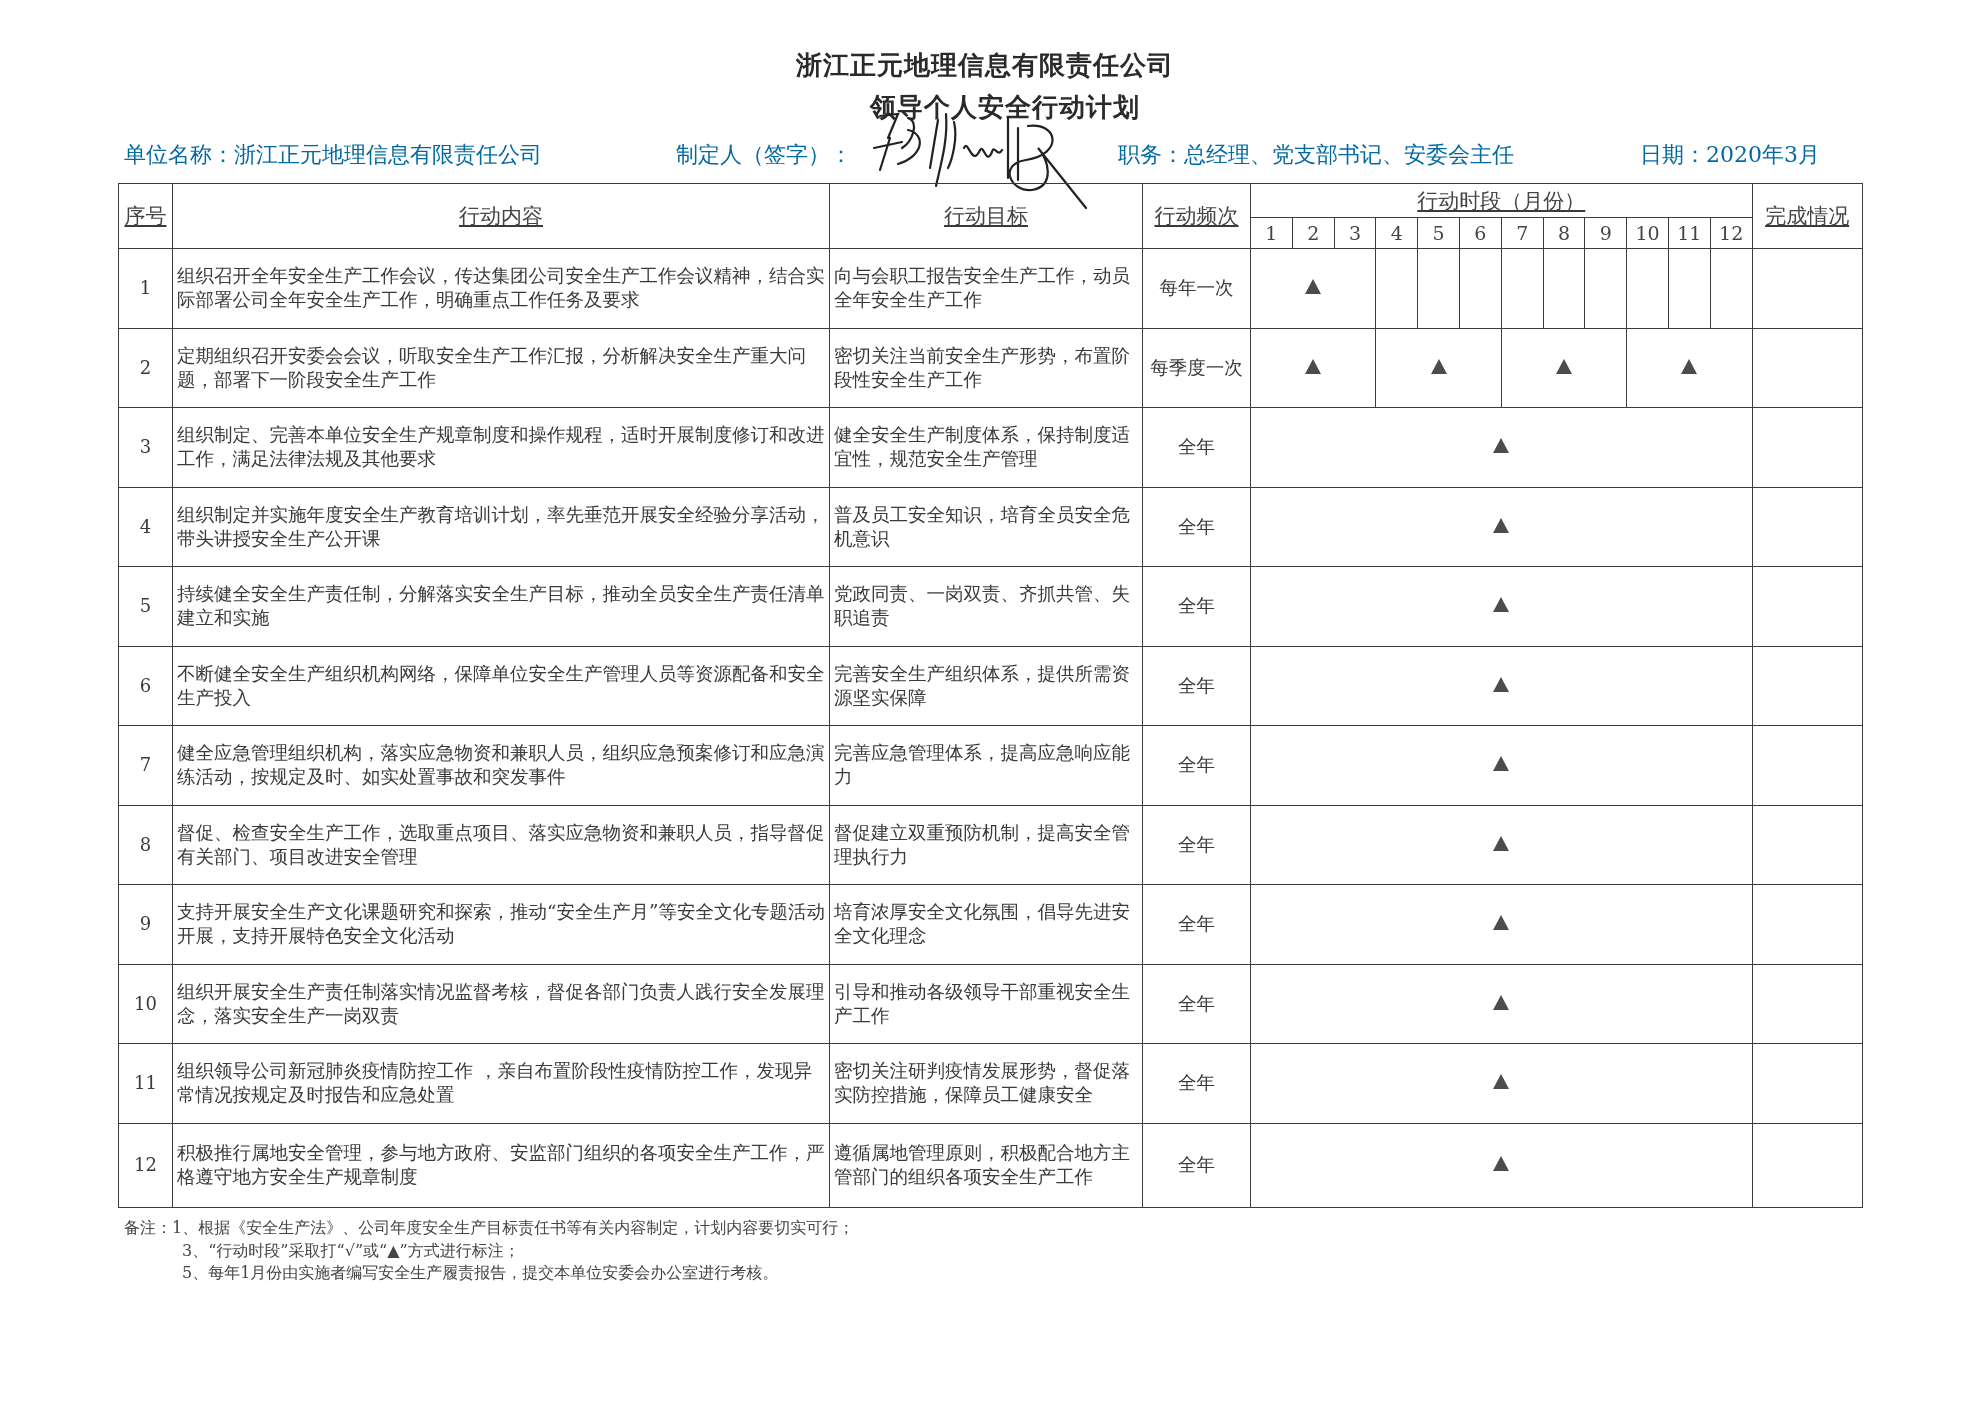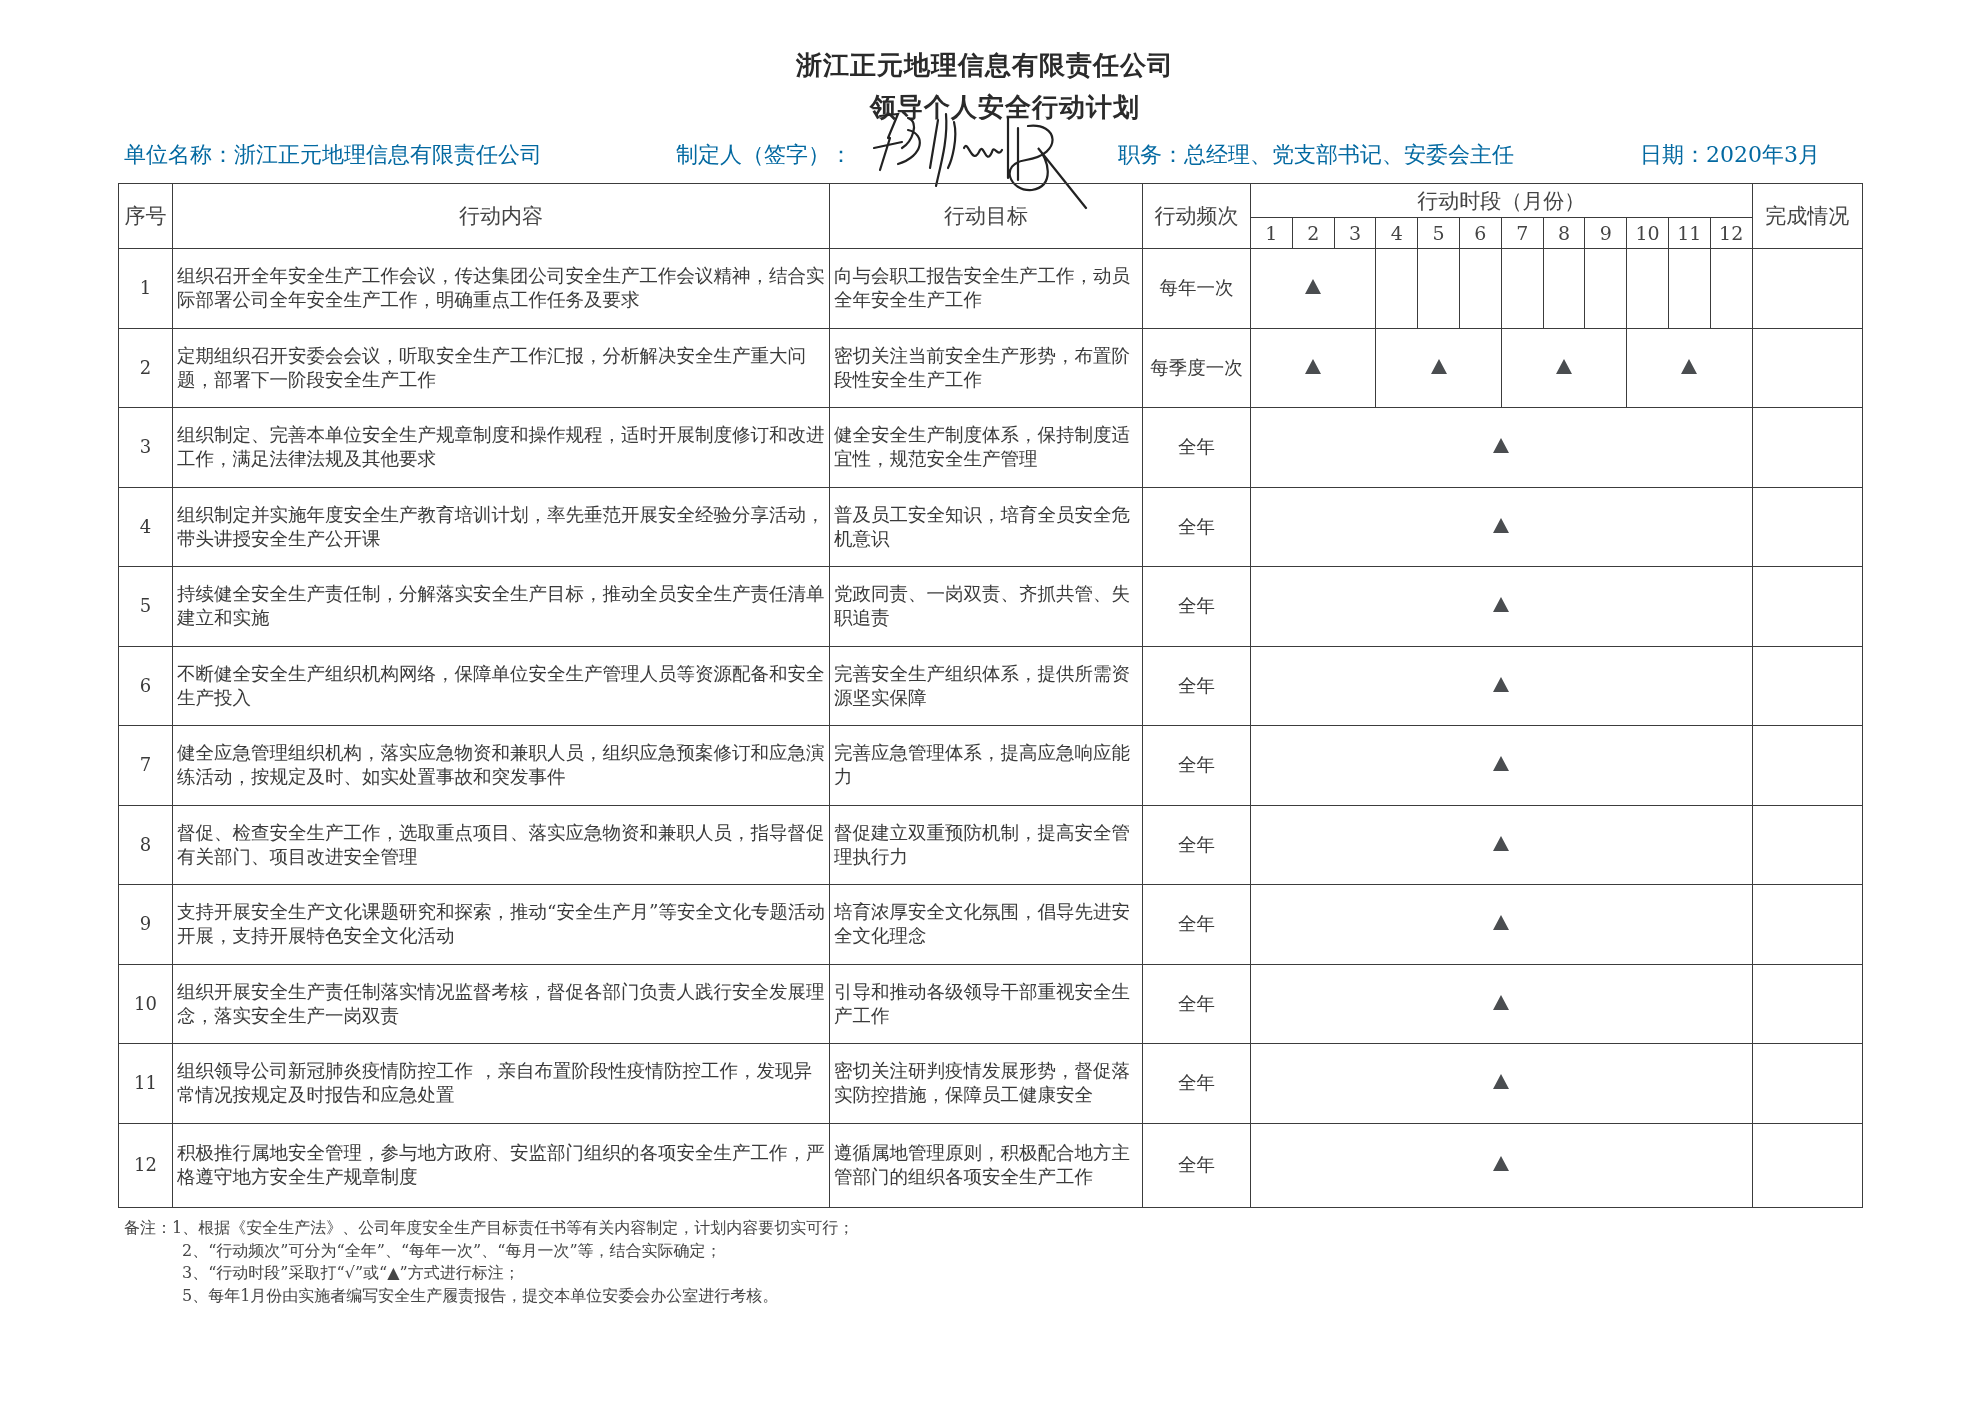--- a/index.html
+++ b/index.html
@@ -75,21 +75,21 @@
       <col style="width:41.8px">
       <col style="width:41.8px">
       <col style="width:41.8px">
     <col style="width:41.8px">
       <col style="width:41.8px">
       <col style="width:41.8px">
       <col style="width:41.8px">
     <col style="width:110px">
   </colgroup>
   <thead>
-    <tr style="height:34px;">
+    <tr style="height:34px;text-decoration:underline;">
       <th rowspan="2">序号</th>
       <th rowspan="2">行动内容</th>
       <th rowspan="2">行动目标</th>
       <th rowspan="2">行动频次</th>
       <th colspan="12">行动时段（月份）</th>
       <th rowspan="2">完成情况</th>
     </tr>
     <tr>
       <th class="m">1</th>
       <th class="m">2</th>
@@ -215,16 +215,15 @@
       <td class="target">遵循属地管理原则，积极配合地方主管部门的组织各项安全生产工作</td>
       <td class="freq">全年</td>
       <td class="mark" colspan="12"><span class="tri"></span></td>
       <td></td>
     </tr>
   </tbody>
 </table>
 
 <div class="notes">
   <div class="line"><span>备注：</span><span>1、根据《安全生产法》、公司年度安全生产目标责任书等有关内容制定，计划内容要切实可行；</span></div>
-  <div class="line indent">2、“行动频次”可分为“全年”、“每年一次”、“每月一次”等，结合实际确定；</div>
   <div class="line indent">3、“行动时段”采取打“√”或“▲”方式进行标注；</div>
   <div class="line indent">5、每年1月份由实施者编写安全生产履责报告，提交本单位安委会办公室进行考核。</div>
 </div>
 
 </body></html>

